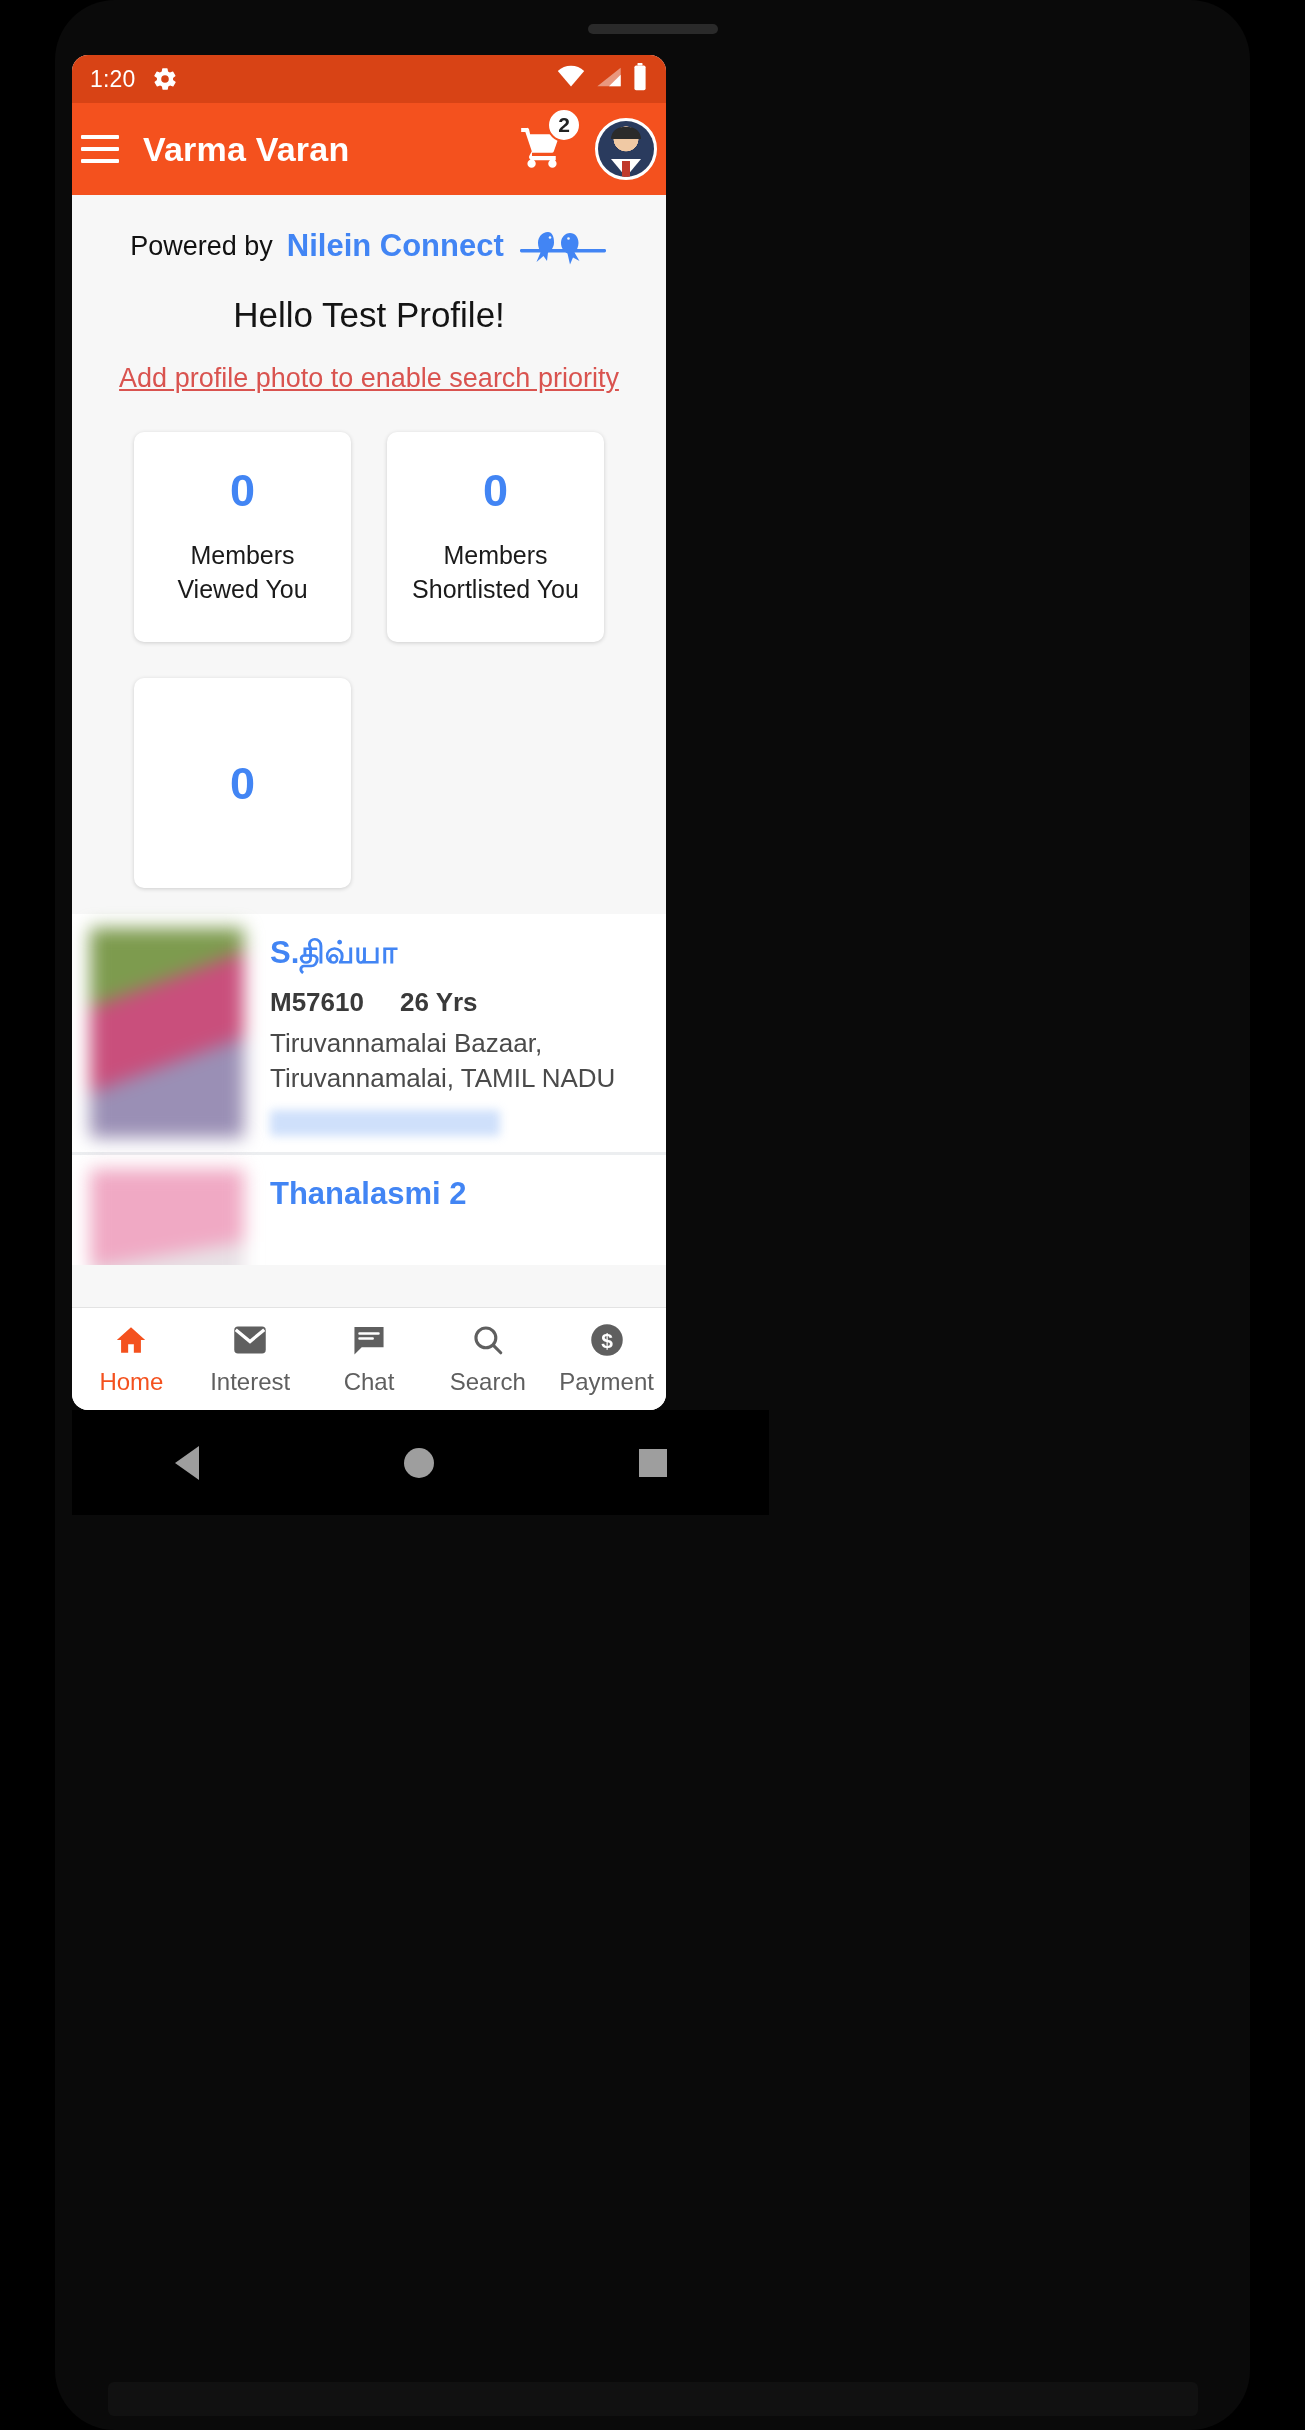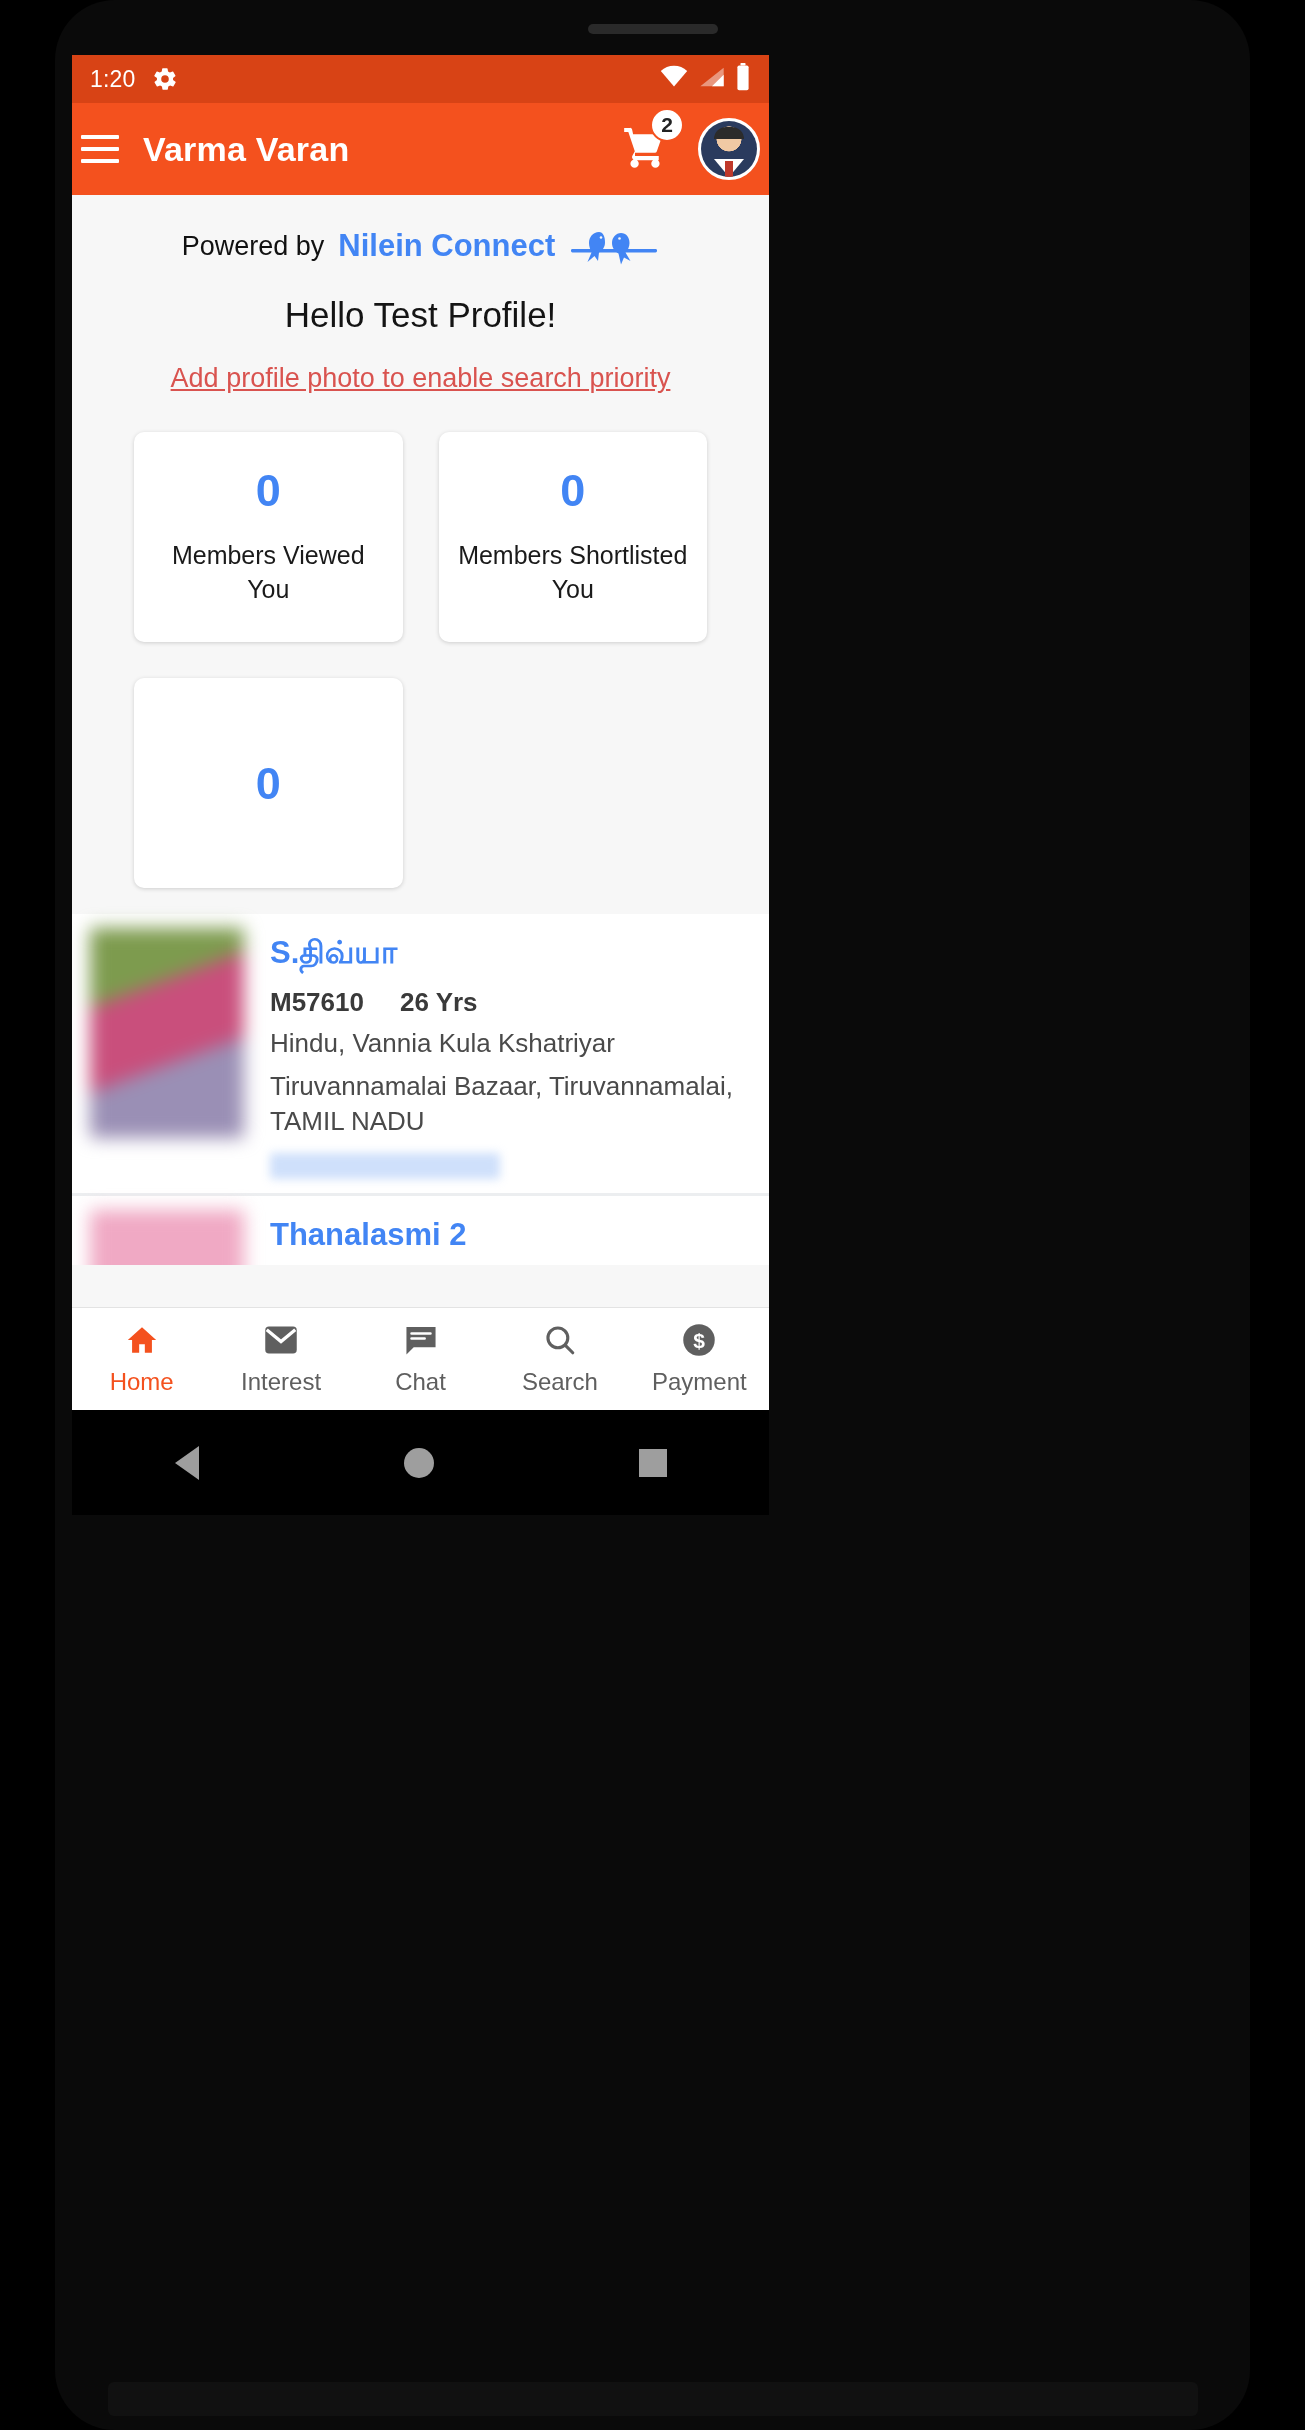--- a/index.html
+++ b/index.html
@@ -42,24 +42,25 @@
     height: 34px;
     border-radius: 6px;
     background: #111;
   }
 
   
   .screen {
     position: absolute;
     left: 72px;
     top: 55px;
-    width: 697px;
+    width: 594px;
     height: 1355px;
     background: #f7f7f7;
     overflow: hidden;
+    border-radius: 16px;
   }
 
   
   .status-bar {
     height: 48px;
     background: #d84315;
     display: flex;
     align-items: center;
     padding: 0 18px;
     color: #ffffff;
@@ -464,21 +465,20 @@
     <div class="profile-list">
 
       <div class="profile-row">
         <div class="profile-photo"></div>
         <div class="profile-info">
           <div class="profile-name">S.திவ்யா</div>
           <div class="profile-meta">
             <span>M57610</span>
             <span>26 Yrs</span>
           </div>
-          <div class="profile-detail">Hindu, Vannia Kula Kshatriyar</div>
           <div class="profile-detail">Tiruvannamalai Bazaar, Tiruvannamalai, TAMIL NADU</div>
           <div class="profile-action-blur"></div>
         </div>
       </div>
 
       <div class="profile-row">
         <div class="profile-photo photo-2"></div>
         <div class="profile-info">
           <div class="profile-name">Thanalasmi 2</div>
 

